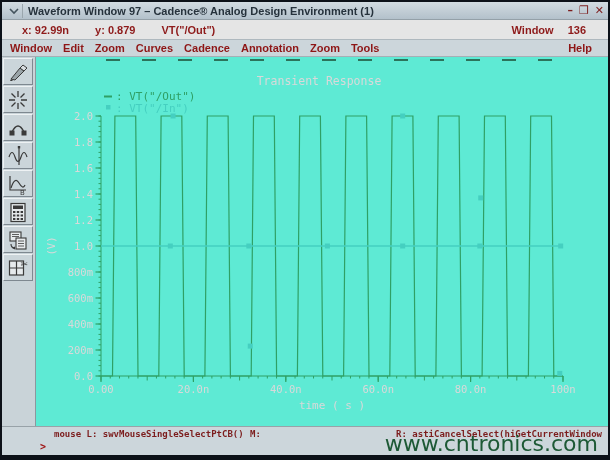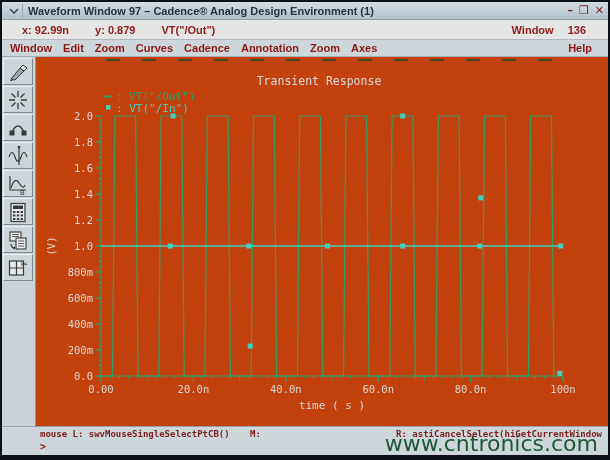--- a/index.html
+++ b/index.html
@@ -39,30 +39,30 @@
   .menurow .spacer{flex:1;}
   .menurow .help{margin-right:8px;cursor:pointer;}
   
   .main{display:flex;height:369px;}
   .toolbar{width:34px;box-sizing:border-box;background:#c9d3d8;border-right:1px solid #8d979e;padding-top:1px;}
   .tbtn{
     width:30px;height:27px;margin:0 1px 1px 1px;box-sizing:border-box;cursor:pointer;
     background:#cbd5da;border:1px solid;border-color:#eef2f4 #7e8890 #7e8890 #eef2f4;
     display:flex;align-items:center;justify-content:center;
   }
-  .canvas{flex:1;background:#c2410c;position:relative;}
+  .canvas{flex:1;background:#5eead4;position:relative;}
   .canvas svg{position:absolute;inset:0;}
   .plot-text{font-family:"DejaVu Sans Mono",monospace;}
   
   .mouserow{
     height:15px;position:relative;box-sizing:border-box;background:#ccd6db;border-top:1px solid #98a2a8;
     font-family:"DejaVu Sans Mono",monospace;font-size:9px;font-weight:bold;color:#7c1d1d;
   }
   .mouserow span{position:absolute;top:2px;white-space:pre;}
-  .m-left{left:38px;text-align:center;} .m-mid{left:248px;} .m-right{right:6px;}
+  .m-left{left:52px;text-align:center;} .m-mid{left:248px;} .m-right{right:6px;}
   .promptrow{
     height:14px;box-sizing:border-box;background:#ccd6db;
     font-family:"DejaVu Sans Mono",monospace;font-size:10px;font-weight:bold;color:#a01818;
     padding-left:38px;
   }
   .watermark{
     position:absolute;right:10px;bottom:-1px;z-index:5;
     font-family:"DejaVu Sans",sans-serif;font-size:22px;color:#14532d;opacity:.95;
     letter-spacing:0;pointer-events:none;
   }
@@ -96,21 +96,21 @@
 
   <div class="menurow">
     <span class="spacer" id="menu-items" style="flex:0 0 auto;display:flex;justify-content:space-between;">
         <span class="mitem">Window</span>
         <span class="mitem">Edit</span>
         <span class="mitem">Zoom</span>
         <span class="mitem">Curves</span>
         <span class="mitem">Cadence</span>
         <span class="mitem">Annotation</span>
         <span class="mitem">Zoom</span>
-        <span class="mitem">Axes</span>
+        <span class="mitem">Tools</span>
       </span>
     <span class="spacer"></span>
     <span class="mitem help">Help</span>
   </div>
 
   <div class="main">
     <div class="toolbar" id="toolbar">
         <div class="tbtn">
           <svg width="24" height="24" viewBox="0 0 24 24">
             <path d="M5 19 L14 8 l4 3 L9 20 Z" fill="#9aa4a8" stroke="#3a3a3a" stroke-width="1"></path>

